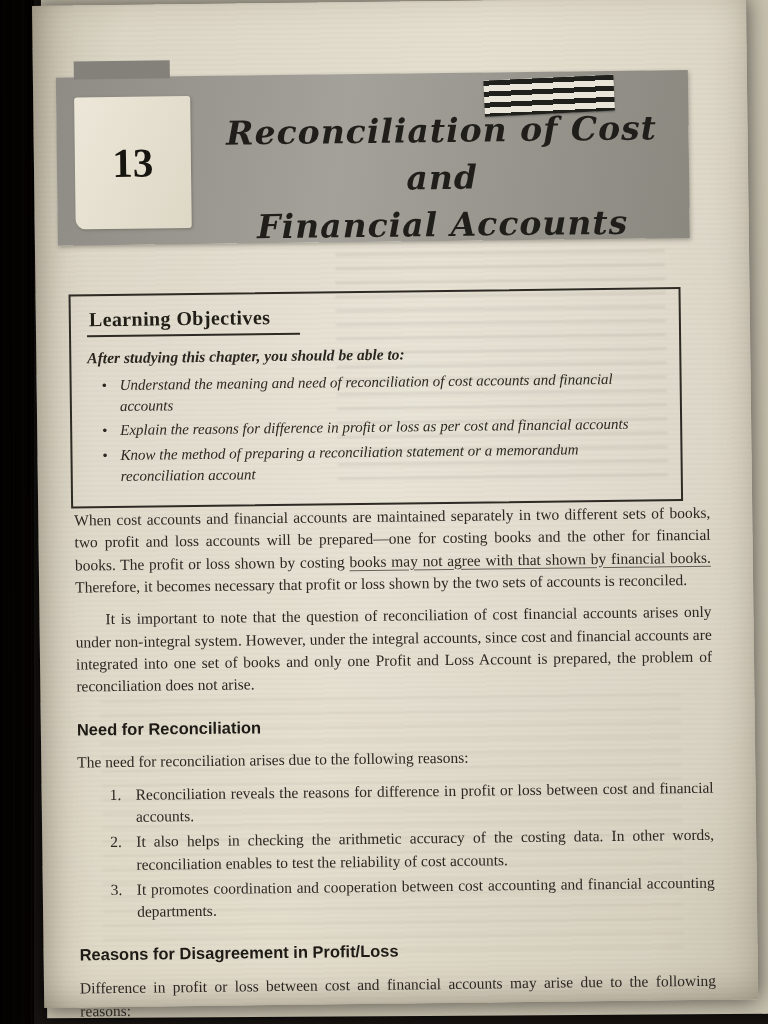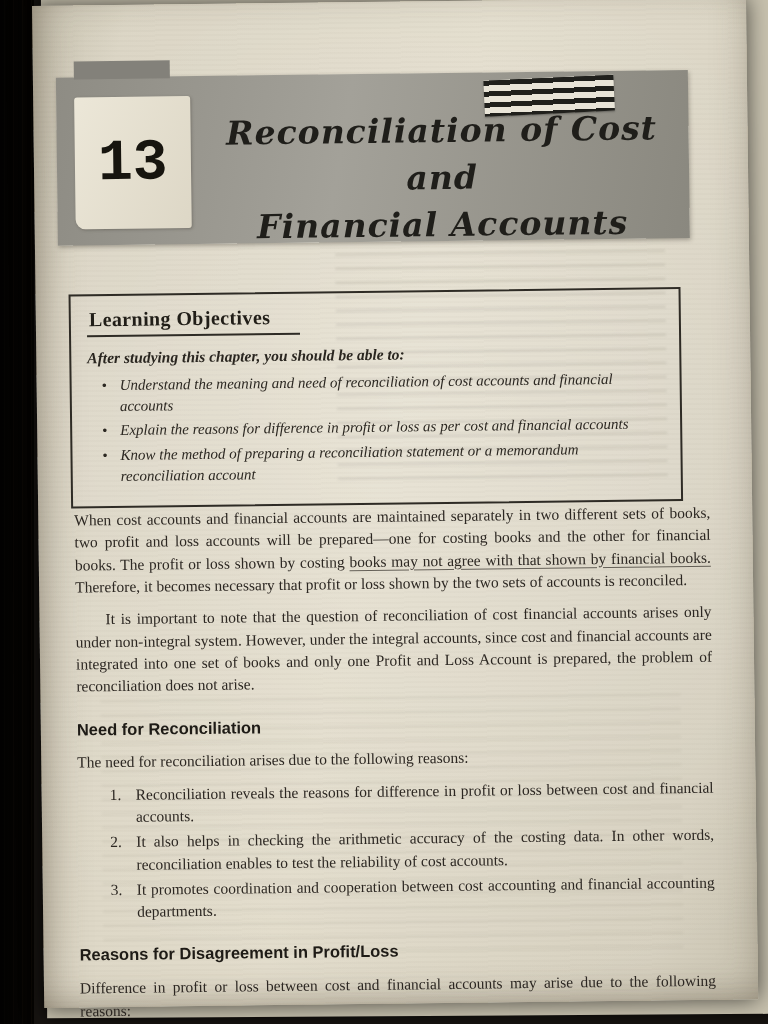--- a/index.html
+++ b/index.html
@@ -47,22 +47,22 @@
     background:#83817a;
   }
   .chapter-box{
     position:absolute;left:18px;top:20px;width:116px;height:132px;
     background:linear-gradient(115deg,#ece7d8,#ddd7c6);
     border-radius:3px 3px 3px 10px;
     display:flex;align-items:center;justify-content:center;
     box-shadow:1px 1px 3px rgba(60,55,45,.35);
   }
   .chapter-number{
-    font-size:58px;font-weight:bold;color:#17150f;
-    font-family:Liberation Mono, monospace;
+    font-size:41px;font-weight:bold;color:#17150f;
+    font-family:Liberation Serif, serif;
   }
   .banner-stripes{
     position:absolute;left:428px;top:6px;width:130px;height:36px;
     background:repeating-linear-gradient(180deg,#20201c 0 5px,#e9e5d8 5px 11px);
     transform:rotate(-2deg);
     box-shadow:0 1px 2px rgba(0,0,0,.3);
   }
   .banner-title{
     position:absolute;left:150px;right:12px;top:34px;
     text-align:center;

